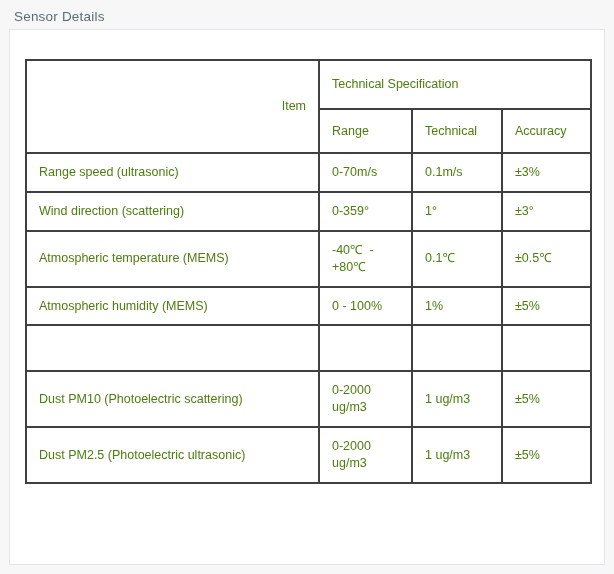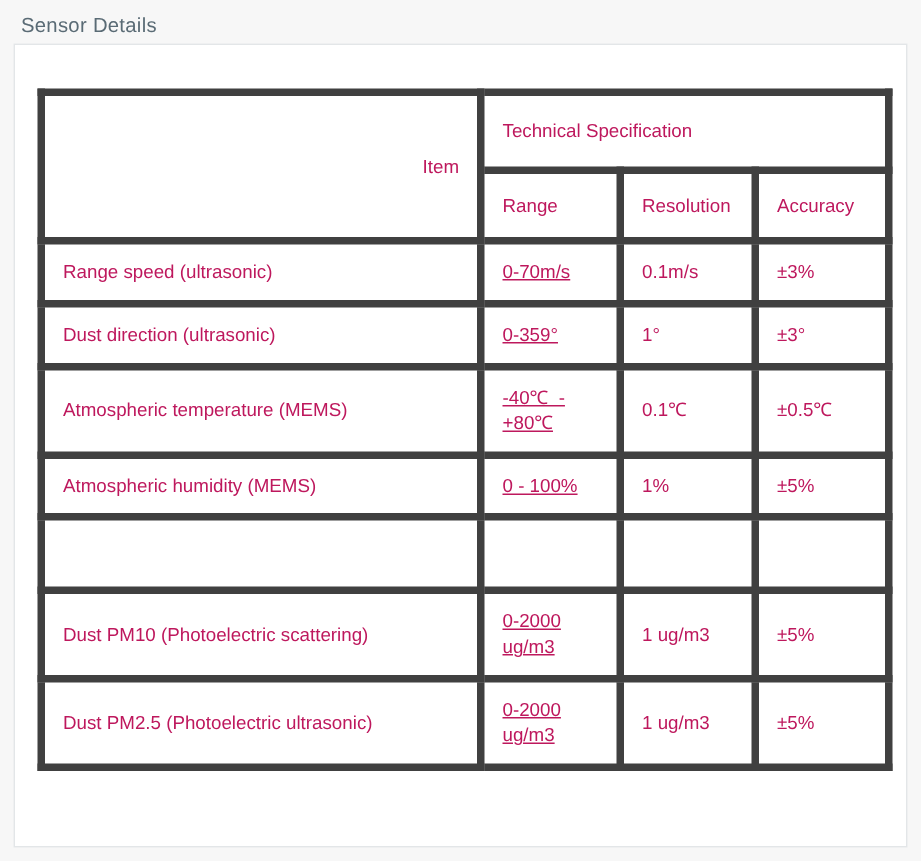--- a/index.html
+++ b/index.html
@@ -37,22 +37,22 @@
     left: 15px;
     top: 29px;
     width: 565px;
   }
   table.spec {
     border-collapse: collapse;
     width: 565px;
     table-layout: fixed;
   }
   table.spec td {
-    border: 5px solid #404040;
-    color: #be185d;
+    border: 2px solid #404040;
+    color: #4d7c0f;
     font-size: 12.5px;
     padding: 10px 12px;
     vertical-align: middle;
     line-height: 1.35;
     background: #fff;
   }
   .col-item { width: 293px; }
   .col-range { width: 93px; }
   .col-res   { width: 90px; }
   .col-acc   { width: 89px; }
@@ -65,21 +65,20 @@
     text-align: right;
   }
   tr.subheader-row td {
     height: 22px;
   }
   tr.blank-row td {
     height: 24px;
   }
   .cell-multiline {
     white-space: pre-line;
-    text-decoration: underline;
   }
 </style>
 </head>
 <body>
 
 <div id="page">
 
   <div class="section-title">Sensor Details</div>
 
   <div class="panel">
@@ -92,33 +91,33 @@
           <col class="col-res">
           <col class="col-acc">
         </colgroup>
         <tbody>
           <tr class="header-row">
             <td class="item-head" rowspan="2">Item</td>
             <td colspan="3">Technical Specification</td>
           </tr>
           <tr class="subheader-row">
             <td>Range</td>
-            <td>Resolution</td>
+            <td>Technical</td>
             <td>Accuracy</td>
           </tr>
 
           <tr>
             <td>Range speed (ultrasonic)</td>
             <td class="cell-multiline">0-70m/s</td>
             <td>0.1m/s</td>
             <td>±3%</td>
           </tr>
 
           <tr>
-            <td>Dust direction (ultrasonic)</td>
+            <td>Wind direction (scattering)</td>
             <td class="cell-multiline">0-359°</td>
             <td>1°</td>
             <td>±3°</td>
           </tr>
 
           <tr>
             <td>Atmospheric temperature (MEMS)</td>
             <td class="cell-multiline">-40℃&nbsp; -
 +80℃</td>
             <td>0.1℃</td>

